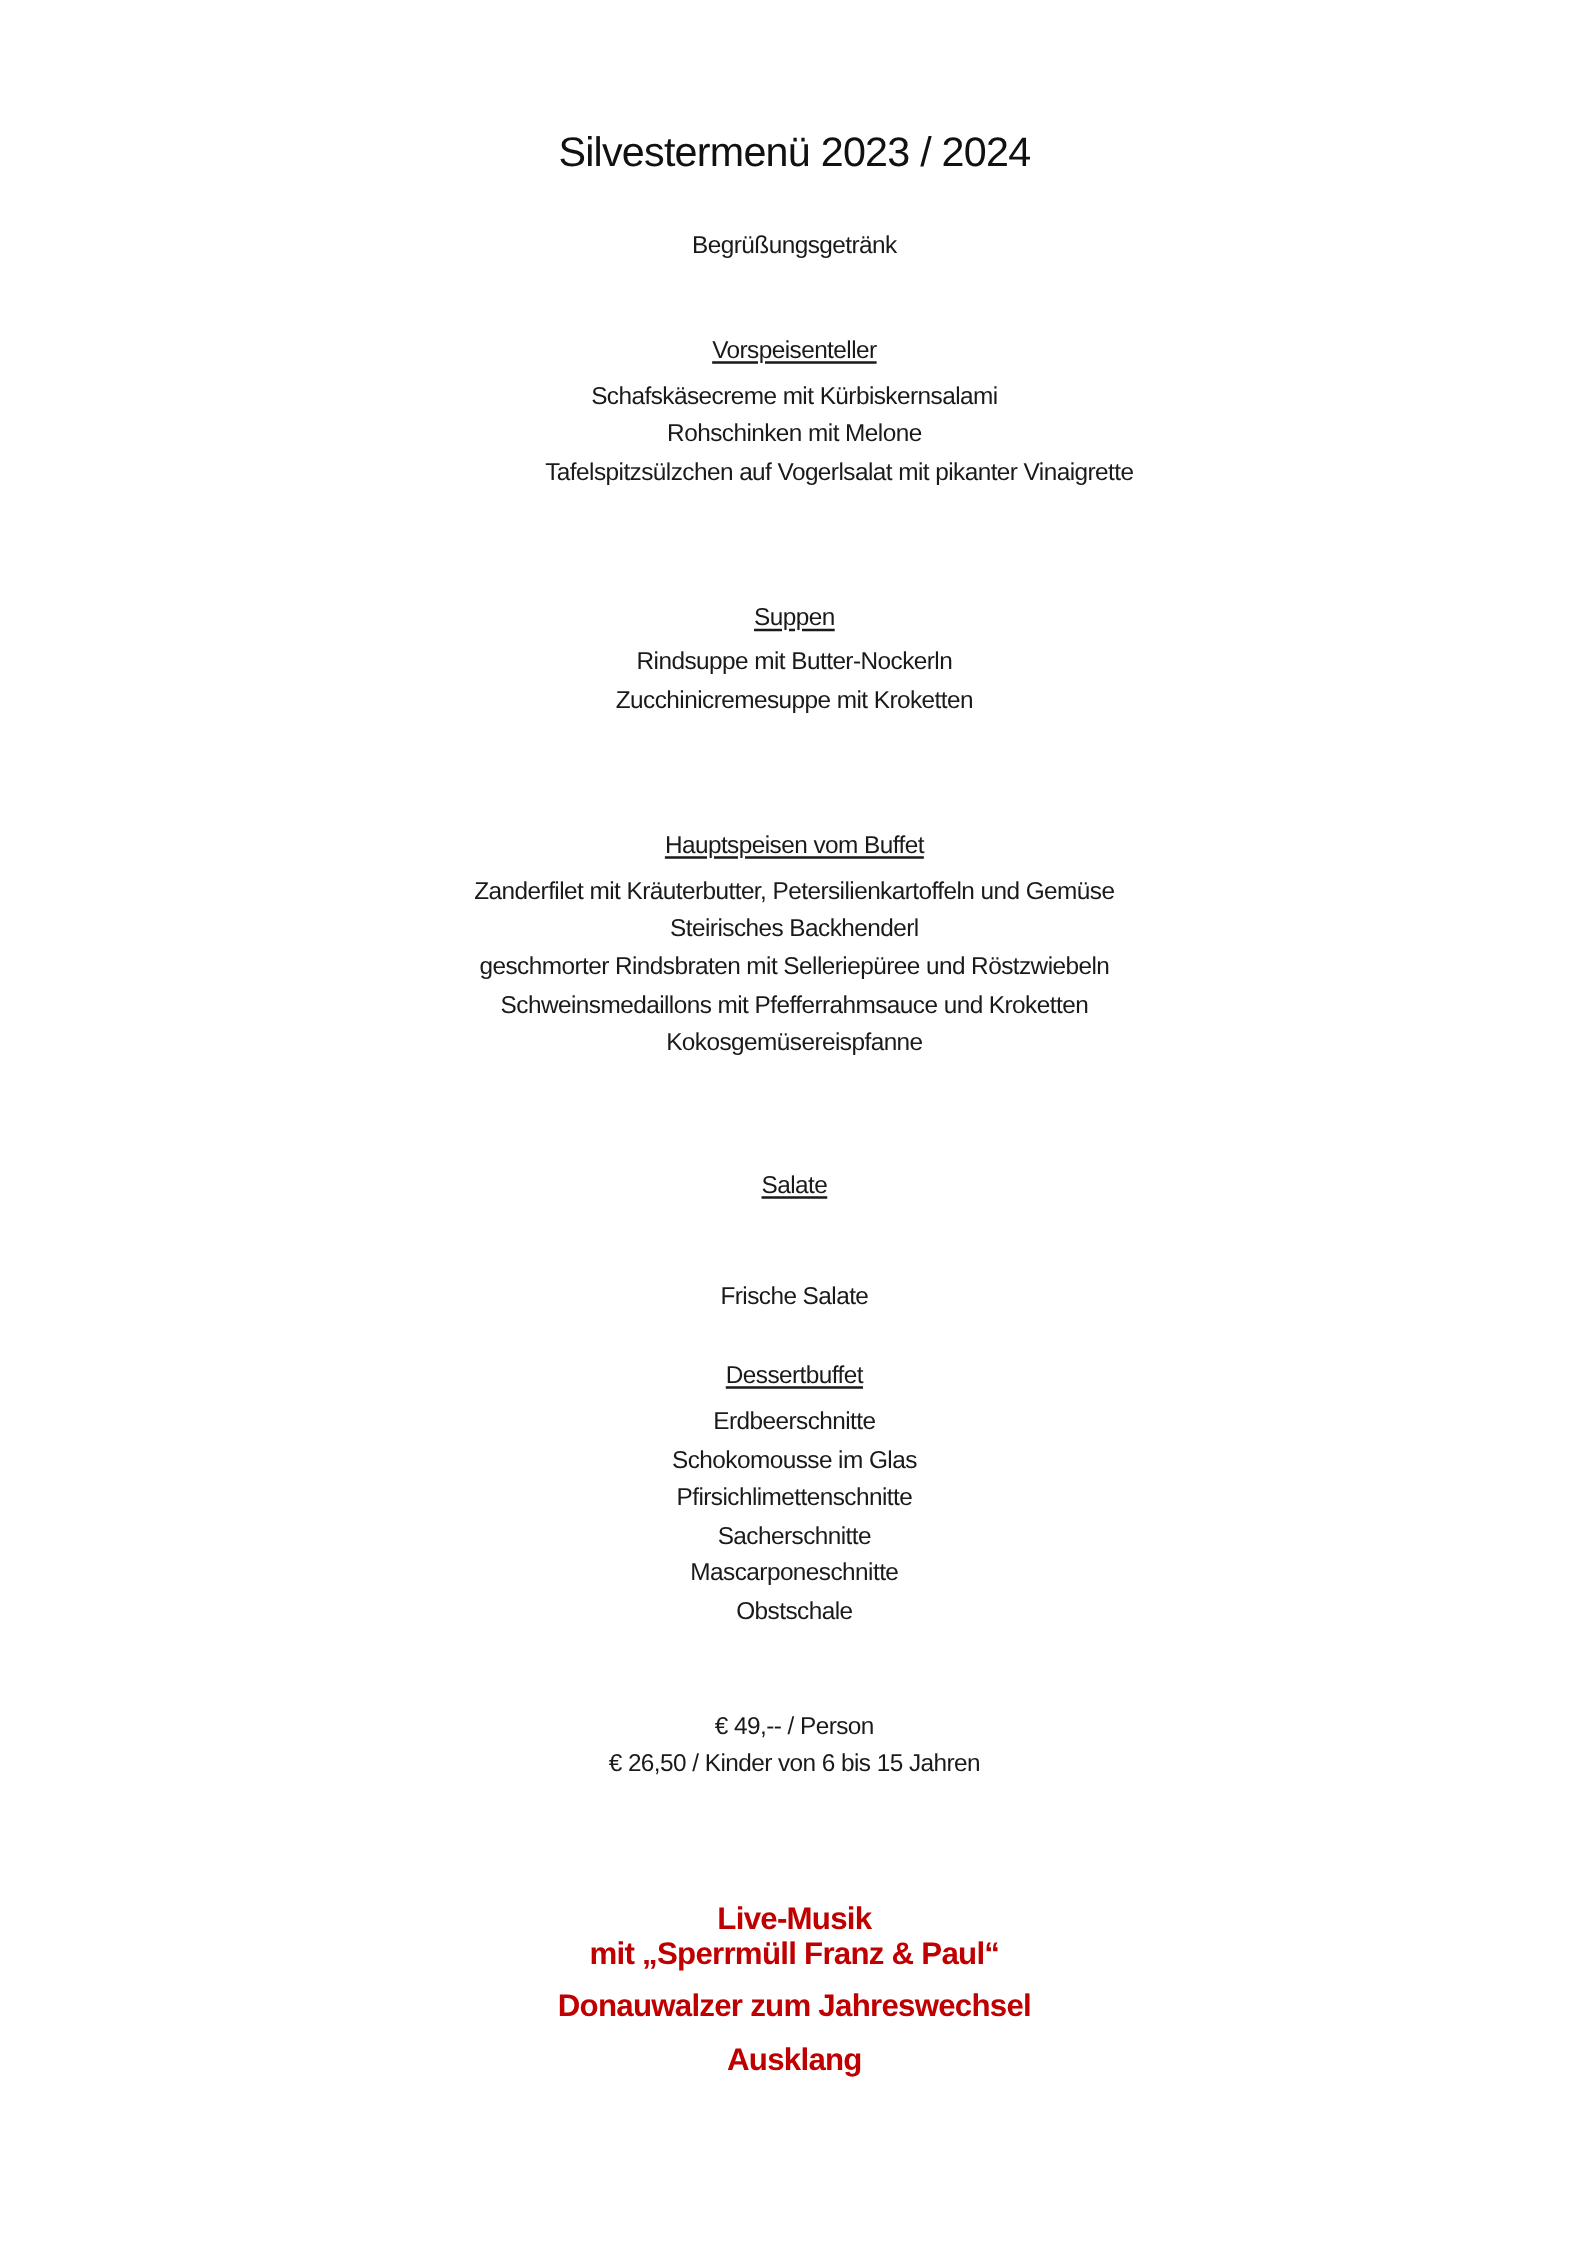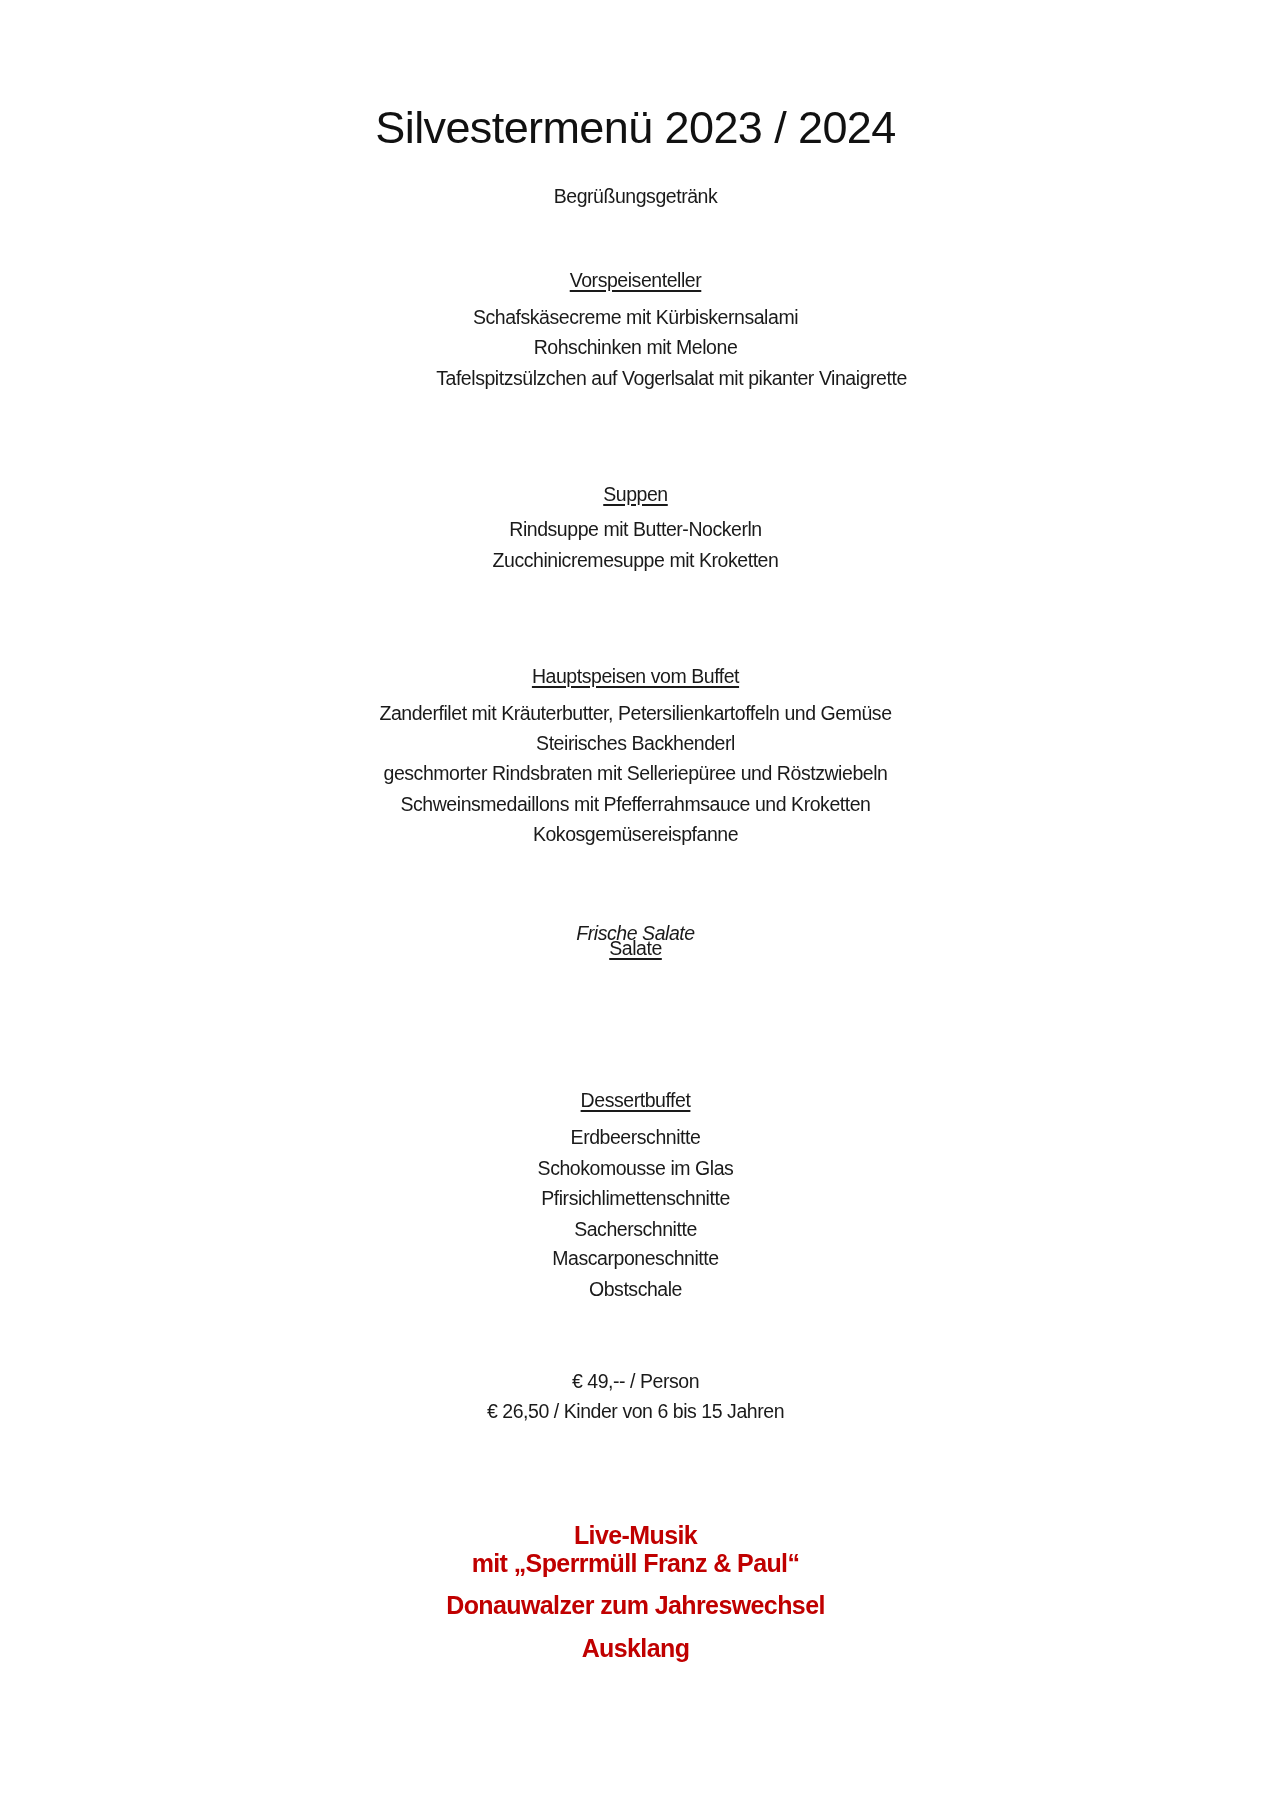--- a/index.html
+++ b/index.html
@@ -17,21 +17,21 @@
     }
     .line {
       position: absolute;
       left: 0;
       width: 1271px;
       text-align: center;
       white-space: nowrap;
       line-height: 1;
     }
     .title {
-      font-size: 45px;
+      font-size: 33px;
       letter-spacing: -0.6px;
       color: #111111;
     }
     .text {
       font-size: 19.5px;
       letter-spacing: -0.45px;
     }
     .heading {
       font-size: 19.5px;
       letter-spacing: -0.45px;
@@ -68,21 +68,21 @@
   <div class="line text" style="top:551px;">Zucchinicremesuppe mit Kroketten</div>
 
   <div class="line heading" style="top:643px;"><span>Hauptspeisen vom Buffet</span></div>
   <div class="line text" style="top:704px;">Zanderfilet mit Kräuterbutter, Petersilienkartoffeln und Gemüse</div>
   <div class="line text" style="top:734px;">Steirisches Backhenderl</div>
   <div class="line text" style="top:764px;">geschmorter Rindsbraten mit Selleriepüree und Röstzwiebeln</div>
   <div class="line text" style="top:795px;">Schweinsmedaillons mit Pfefferrahmsauce und Kroketten</div>
   <div class="line text" style="top:825px;">Kokosgemüsereispfanne</div>
 
   <div class="line heading" style="top:915px;"><span>Salate</span></div>
-  <div class="line text" style="top:924px;font-style:italic;">Frische Salate</div>
+  <div class="line text" style="top:1028px;">Frische Salate</div>
 
   <div class="line heading" style="top:1067px;"><span>Dessertbuffet</span></div>
   <div class="line text" style="top:1128px;">Erdbeerschnitte</div>
   <div class="line text" style="top:1159px;">Schokomousse im Glas</div>
   <div class="line text" style="top:1189px;">Pfirsichlimettenschnitte</div>
   <div class="line text" style="top:1220px;text-align:center;">Sacherschnitte</div>
   <div class="line text" style="top:1249px;">Mascarponeschnitte</div>
   <div class="line text" style="top:1280px;">Obstschale</div>
 
   <div class="line text" style="top:1372px;">€ 49,-- / Person</div>

